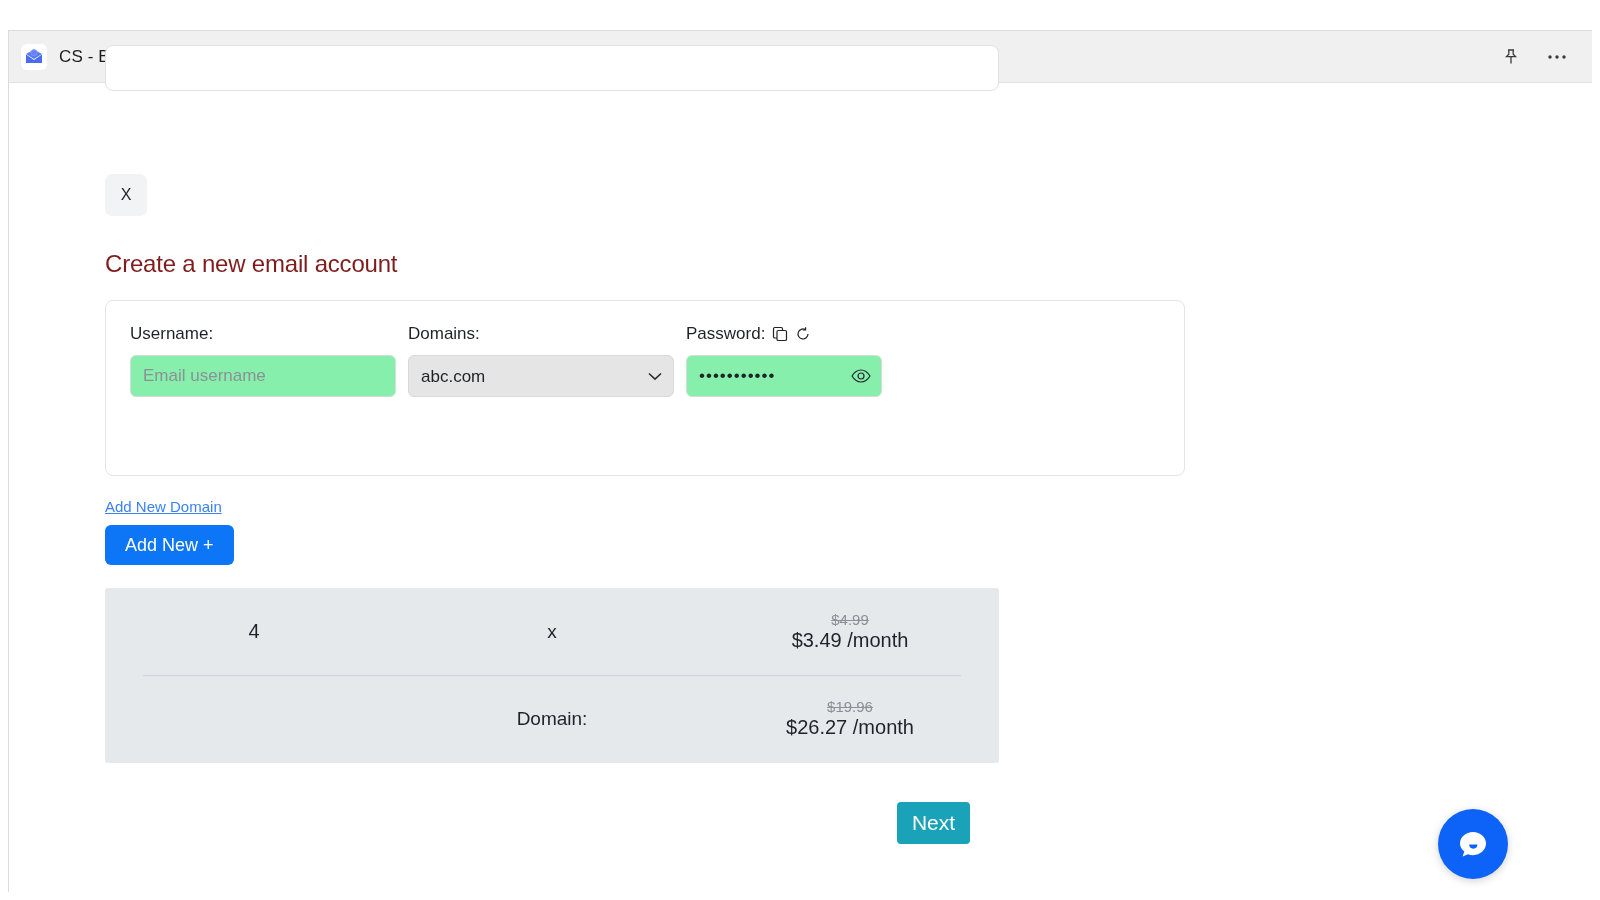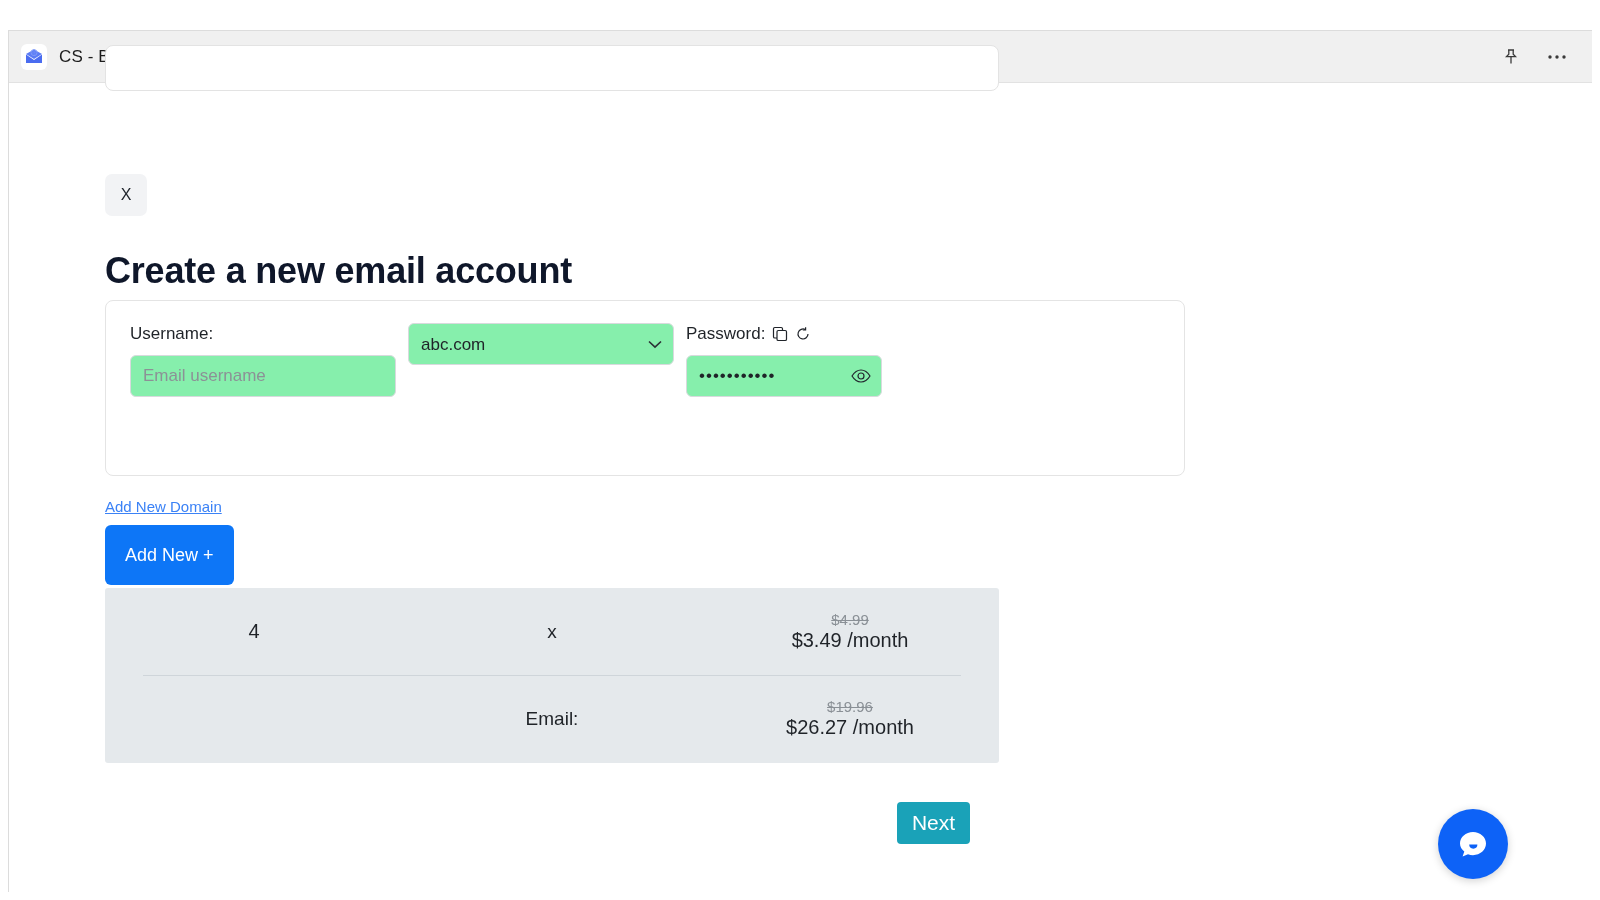--- a/index.html
+++ b/index.html
@@ -79,23 +79,23 @@
     border-radius: 7px;
     display: flex; align-items: center; justify-content: center;
     font-size: 16px;
     color: #22272e;
     cursor: pointer;
   }
 
   #section-title {
     position: absolute;
     left: 96px; top: 167px;
-    font-size: 36px;
-    font-weight: 700;
-    color: #0f172a;
+    font-size: 24px;
+    font-weight: 400;
+    color: #7f1d1d;
     letter-spacing: -.2px;
   }
 
   
   #account-card {
     position: absolute;
     left: 96px; top: 217px;
     width: 1080px; height: 176px;
     background: #ffffff;
     border: 1px solid #e4e4e4;
@@ -129,21 +129,21 @@
     padding: 0 12px;
     font-family: "Liberation Sans", sans-serif;
     outline: none;
   }
   .control::placeholder { color: #8c9196; }
   #username-input { width: 266px; }
   #domain-select {
     width: 266px;
     appearance: none;
     -webkit-appearance: none;
-    background: #86efac;
+    background: #e5e5e5;
     padding-right: 34px;
     cursor: pointer;
   }
   .select-wrap { position: relative; display: inline-block; }
   .select-chevron {
     position: absolute;
     right: 12px; top: 50%;
     transform: translateY(-50%);
     pointer-events: none;
     color: #2b3035;
@@ -163,21 +163,21 @@
     position: absolute;
     left: 96px; top: 415px;
     font-size: 15px;
     color: #3b82f6;
     text-decoration: underline;
     cursor: pointer;
   }
   #add-new-button {
     position: absolute;
     left: 96px; top: 442px;
-    height: 60px;
+    height: 40px;
     padding: 0 20px;
     background: #0d76f7;
     color: #ffffff;
     border: none;
     border-radius: 6px;
     font-size: 18px;
     font-family: "Liberation Sans", sans-serif;
     cursor: pointer;
   }
 
@@ -286,20 +286,21 @@
 
     <div id="account-card">
       <div id="field-row">
 
         <div class="field">
           <span class="field-label">Username:</span>
           <input class="control" id="username-input" type="text" placeholder="Email username" style="">
         </div>
 
         <div class="field">
+          <span class="field-label">Domains:</span>
           <span class="select-wrap">
             <select class="control" id="domain-select">
               <option>abc.com</option>
             </select>
             <span class="select-chevron">
               <svg width="14" height="9" viewBox="0 0 14 9" fill="none" stroke="#2b3035" stroke-width="1.6">
                 <path d="M1 1.5 L7 7.2 L13 1.5"></path>
               </svg>
             </span>
           </span>
@@ -349,21 +350,21 @@
         </div>
         <div class="price-cell cell-amt">
           <span class="price-old">$4.99</span>
           <span class="price-new">$3.49 /month</span>
         </div>
       </div>
       <div id="price-divider"></div>
       <div class="price-row">
         <div class="price-cell cell-qty"></div>
         <div class="price-cell cell-op">
-          <span class="total-label">Email:</span>
+          <span class="total-label">Domain:</span>
         </div>
         <div class="price-cell cell-amt">
           <span class="price-old">$19.96</span>
           <span class="price-new">$26.27 /month</span>
         </div>
       </div>
     </div>
 
     <button id="next-button">Next</button>
 

